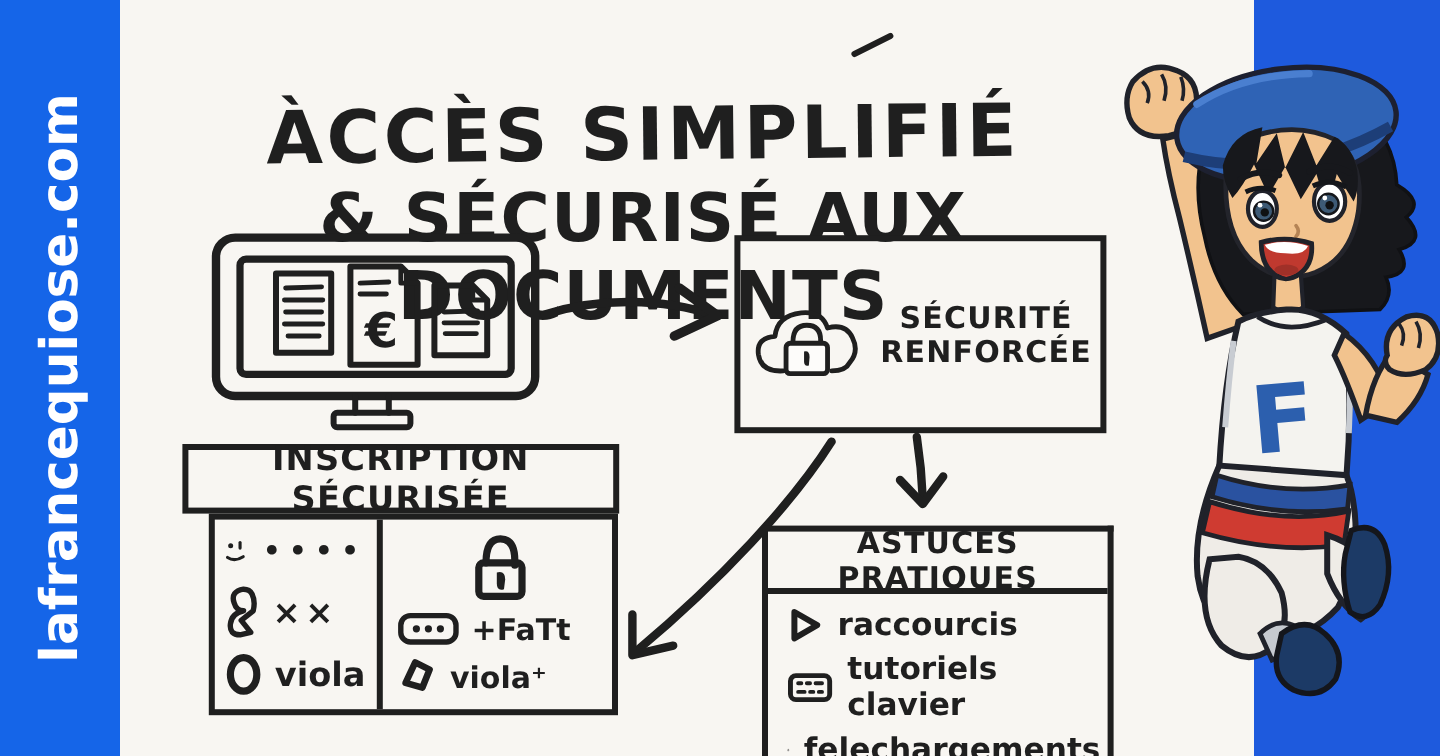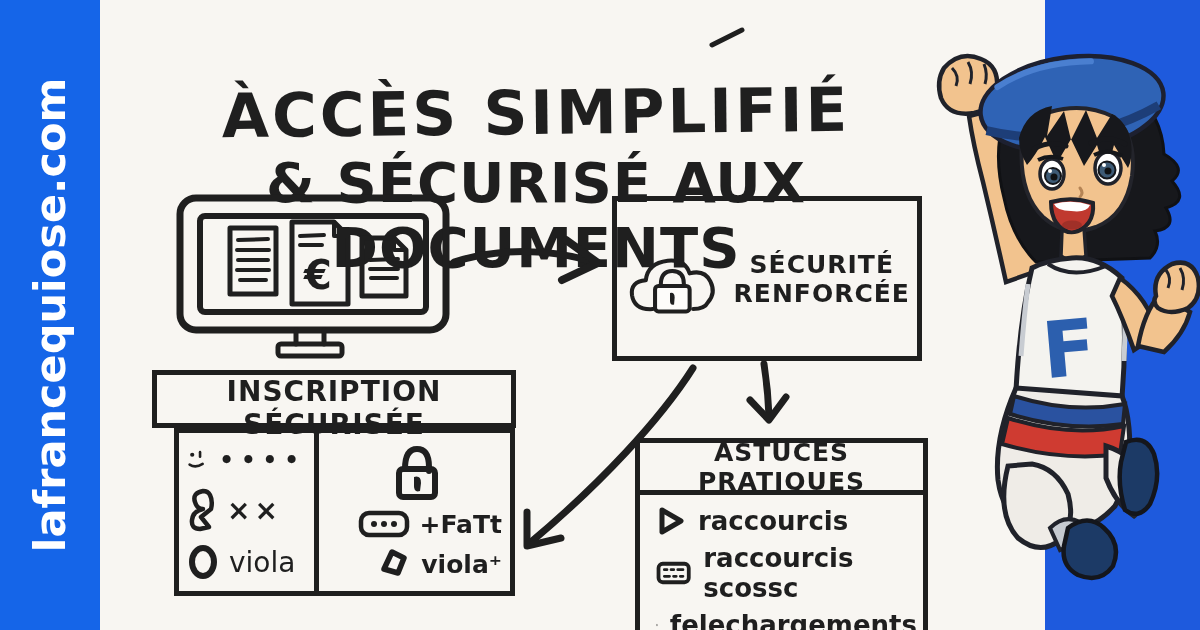--- a/index.html
+++ b/index.html
@@ -22,30 +22,30 @@
   .title .line1{font-size:61px;letter-spacing:3px;transform:rotate(-0.6deg);}
   .title .line2{font-size:56px;letter-spacing:1px;margin-top:2px;}
 
   .abs{position:absolute;}
   .box{border:5px solid var(--ink);background:transparent;}
   .box-label{color:var(--ink);font-weight:bold;text-align:center;}
 
   .security-box{left:612px;top:196px;width:310px;height:165px;display:flex;flex-direction:row;align-items:center;}
   .security-box .box-label{font-size:25px;letter-spacing:1px;margin-top:0px;}
 
-  .insc-header{left:152px;top:370px;width:364px;height:58px;display:flex;align-items:flex-start;justify-content:center;}
+  .insc-header{left:152px;top:370px;width:364px;height:58px;display:flex;align-items:center;justify-content:center;}
   .insc-header .box-label{font-size:28px;letter-spacing:1px;}
   .insc-body{left:174px;top:428px;width:341px;height:168px;display:flex;}
   .insc-col{padding:10px 8px;display:flex;flex-direction:column;justify-content:space-between;}
   .insc-left{width:140px;border-right:5px solid var(--ink);}
-  .insc-right{flex:1;align-items:flex-end;padding-left:12px;}
+  .insc-right{flex:1;align-items:flex-start;padding-left:12px;}
   .insc-row{display:flex;align-items:center;gap:10px;color:var(--ink);font-weight:bold;}
   .dots-text{font-size:23px;letter-spacing:7px;}
   .xx-text{font-size:28px;letter-spacing:4px;}
-  .viola-text{font-size:28px;font-weight:normal;}
+  .viola-text{font-size:28px;font-weight:bold;}
   .fatt-text,.scossc-text{font-size:25px;}
 
   .astuces-box{left:635px;top:438px;width:293px;height:192px;border:5px solid var(--ink);border-bottom:none;}
   .astuces-header{height:52px;border-bottom:5px solid var(--ink);display:flex;align-items:center;justify-content:center;}
   .astuces-header .box-label{font-size:25px;letter-spacing:1px;}
   .astuces-items{padding:10px 6px 0 16px;}
   .astuces-item{display:flex;align-items:center;gap:12px;color:var(--ink);font-weight:bold;font-size:26px;margin-bottom:6px;}
 
   svg{display:block;}
   .ink-stroke{stroke:var(--ink);fill:none;stroke-linecap:round;stroke-linejoin:round;}
@@ -173,21 +173,21 @@
         <svg width="30" height="32" viewBox="0 0 30 32">
           <path class="ink-stroke" stroke-width="5" d="M6,5 L25,16 L6,27 Z" stroke-linejoin="round"></path>
         </svg>
         <span>raccourcis</span>
       </div>
       <div class="astuces-item">
         <svg width="42" height="30" viewBox="0 0 42 30">
           <rect class="ink-stroke" stroke-width="4.5" x="3" y="4" width="36" height="22" rx="5"></rect>
           <path class="ink-stroke" stroke-width="3.5" d="M10,11 L13,11 M18,11 L21,11 M26,11 L32,11 M10,19 L16,19 M21,19 L24,19 M29,19 L32,19"></path>
         </svg>
-        <span>raccourcis scossc</span>
+        <span>tutoriels clavier</span>
       </div>
       <div class="astuces-item">
         <svg width="30" height="32" viewBox="0 0 30 32">
           <path class="ink-stroke" stroke-width="4.5" d="M15,18 L15,5 M9,10 L15,4 L21,10"></path>
           <path class="ink-stroke" stroke-width="4.5" d="M5,20 L5,27 L25,27 L25,20"></path>
         </svg>
         <span>felechargements</span>
       </div>
     </div>
   </div>

